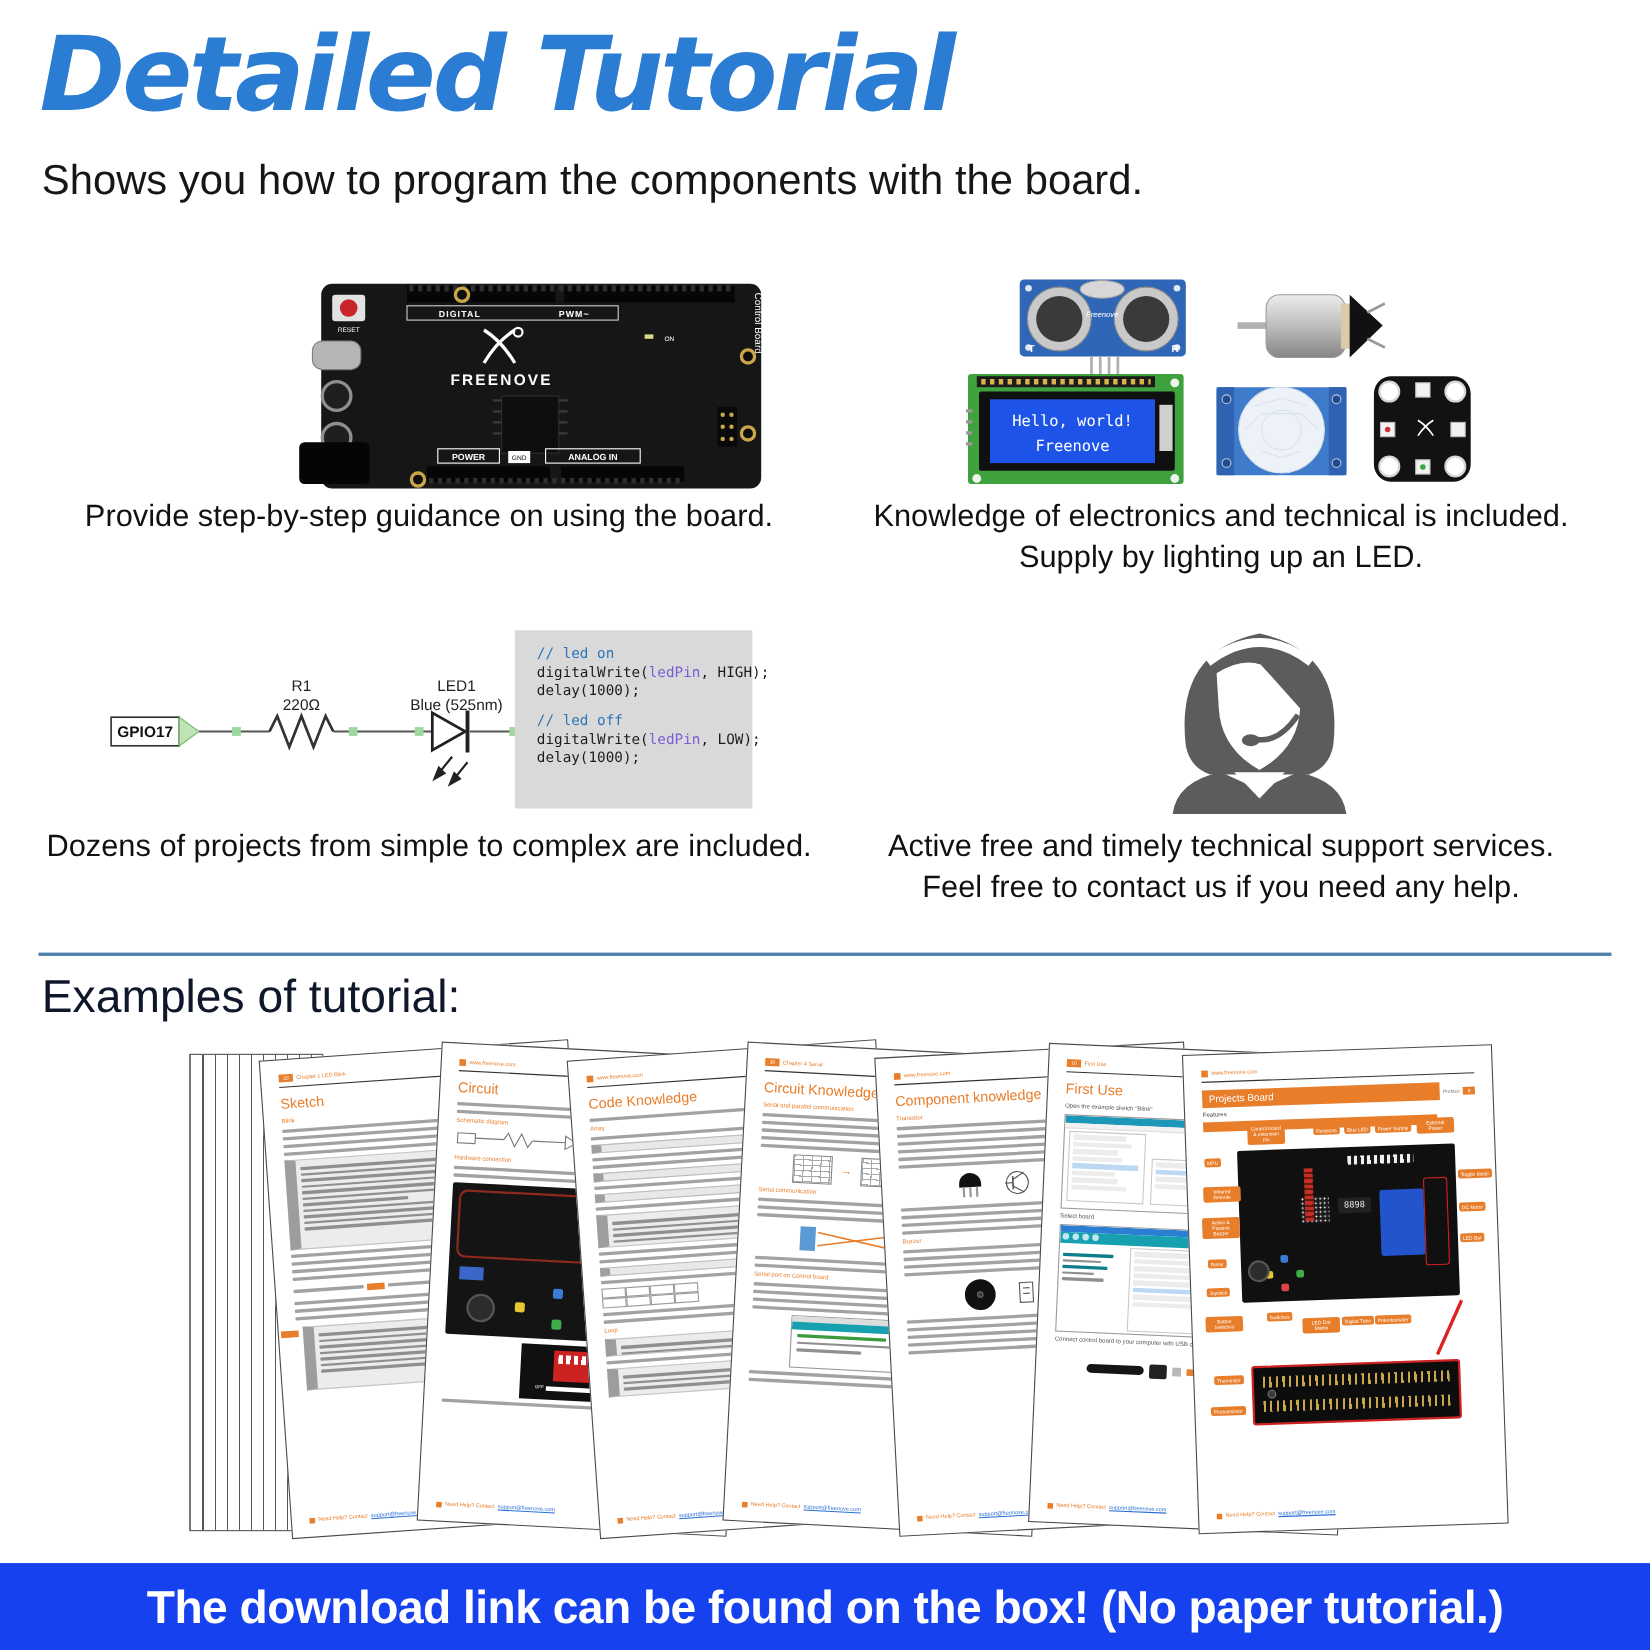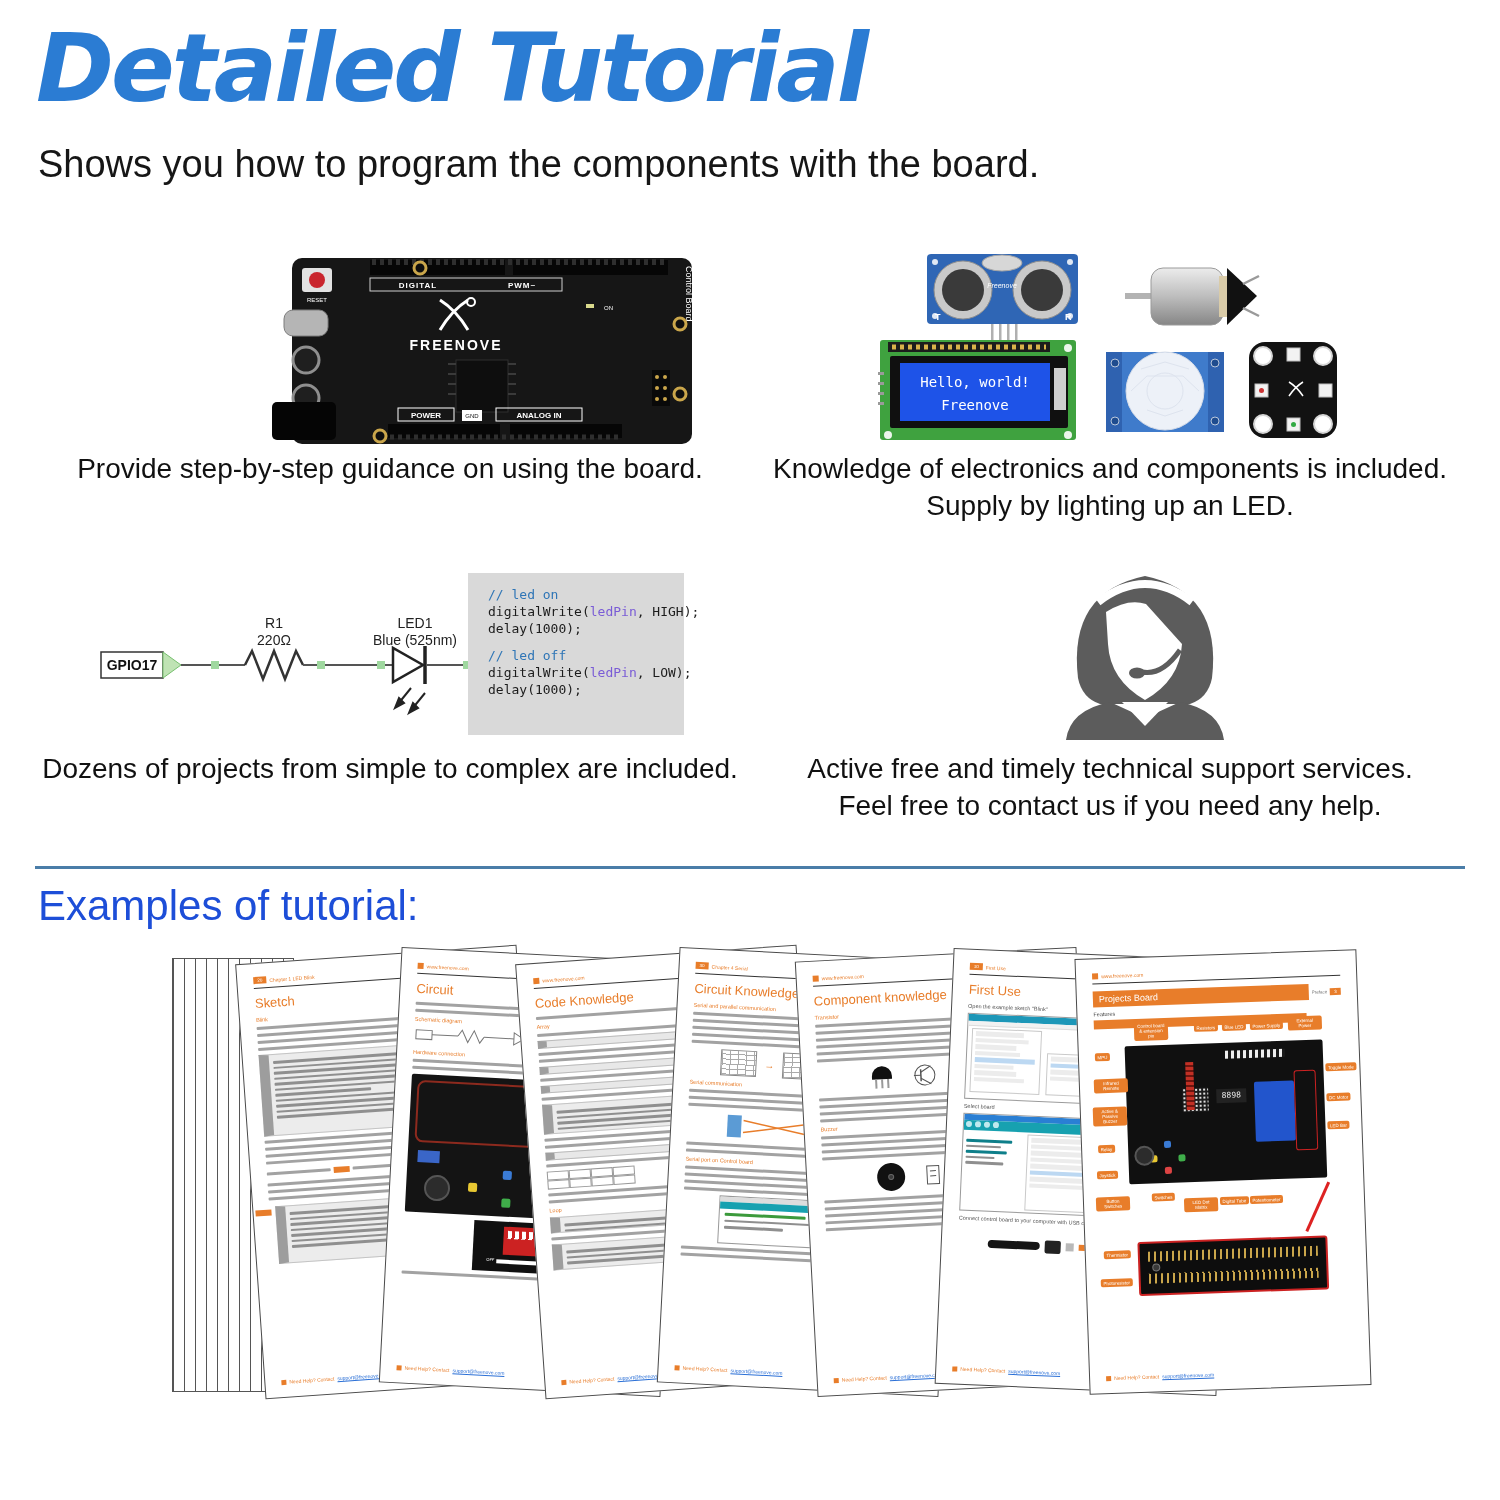--- a/index.html
+++ b/index.html
@@ -22,21 +22,21 @@
   .caption{position:absolute;width:700px;text-align:center;font-size:28px;line-height:37px;color:#111;}
 
   .codewrap{position:absolute;left:468px;top:573px;width:216px;height:162px;background:#d9d9d9;
             padding:13px 0 0 20px;font-family:"DejaVu Sans Mono",monospace;font-size:13px;}
   .cline{line-height:17px;white-space:pre;color:#1c1c1c;}
   .c-cm{color:var(--cm-color);}
   .c-pl{color:#1c1c1c;}
   .c-id{color:var(--id-color);}
 
   .divider{position:absolute;left:35px;top:866px;width:1430px;height:3px;background:var(--divider);}
-  .examples-h{position:absolute;left:38px;top:882px;font-size:42px;color:#1d4ed8;}
+  .examples-h{position:absolute;left:38px;top:882px;font-size:42px;color:#0f172a;}
 
   .pages{position:absolute;left:0;top:948px;width:1500px;height:456px;}
   .stack{position:absolute;left:172px;top:10px;width:122px;height:434px;background:
          repeating-linear-gradient(90deg,#555 0 1px,#fff 1px 11px);border:1px solid #555;background-color:#fff;}
   .tpage{position:absolute;top:6px;width:282px;height:436px;background:#fff;border:1px solid #4a4a4a;
          padding:12px 16px;font-size:5px;}
   .phead{display:flex;align-items:center;gap:3px;height:9px;}
   .pnum{background:var(--orange);color:#fff;font-size:4.5px;line-height:7px;padding:0 4px;height:7px;}
   .phsq{width:6px;height:6px;background:var(--orange);}
   .phtxt{color:var(--orange);font-size:5px;}
@@ -254,21 +254,21 @@
         <path d="M42,44 q8,5 14,14"></path>
           <path d="M56,44 q-8,5 -14,14"></path>
       </g>
     </svg>
   </div>
 
   <div class="caption" style="left:40px;top:450px;">
     <div>Provide step-by-step guidance on using the board.</div>
   </div>
   <div class="caption" style="left:760px;top:450px;">
-    <div>Knowledge of electronics and components is included.</div>
+    <div>Knowledge of electronics and technical is included.</div>
     <div>Supply by lighting up an LED.</div>
   </div>
 
   <div class="fig" style="left:95px;top:572px;width:470px;height:168px;">
     <svg width="470" height="168" viewBox="0 0 470 168">
       <rect x="6" y="80" width="62" height="26" fill="#fff" stroke="#333" stroke-width="1.5"></rect>
       <text x="37" y="98" font-size="14" font-weight="bold" text-anchor="middle" fill="#111">GPIO17</text>
       <polygon points="68,80 86,93 68,106" fill="#bfe3b4" stroke="#77c06f"></polygon>
       <line x1="86" y1="93" x2="150" y2="93" stroke="#555" stroke-width="2"></line>
       <rect x="116" y="89" width="8" height="8" fill="#9fd89f"></rect>
@@ -782,14 +782,17 @@
         <div class="pill" style="left: 246px; top: 170px;">LED Bar</div>
         <div class="pill" style="left: 68px; top: 236px;">Switches</div>
         <div class="pill" style="left: 100px; top: 242px;">LED Dot Matrix</div>
         <div class="pill" style="left: 136px; top: 242px;">Digital Tube</div>
         <div class="pill" style="left: 166px; top: 242px;">Potentiometer</div>
         <div class="pill" style="left: 18px; top: 292px;">Thermistor</div>
         <div class="pill" style="left: 14px; top: 320px;">Photoresistor</div>
       </div>
   </div>
 
+  <div class="banner">
+    <div class="banner-text">The download link can be found on the box! (No paper tutorial.)</div>
+  </div>
 
 </div>
 
 </body></html>

